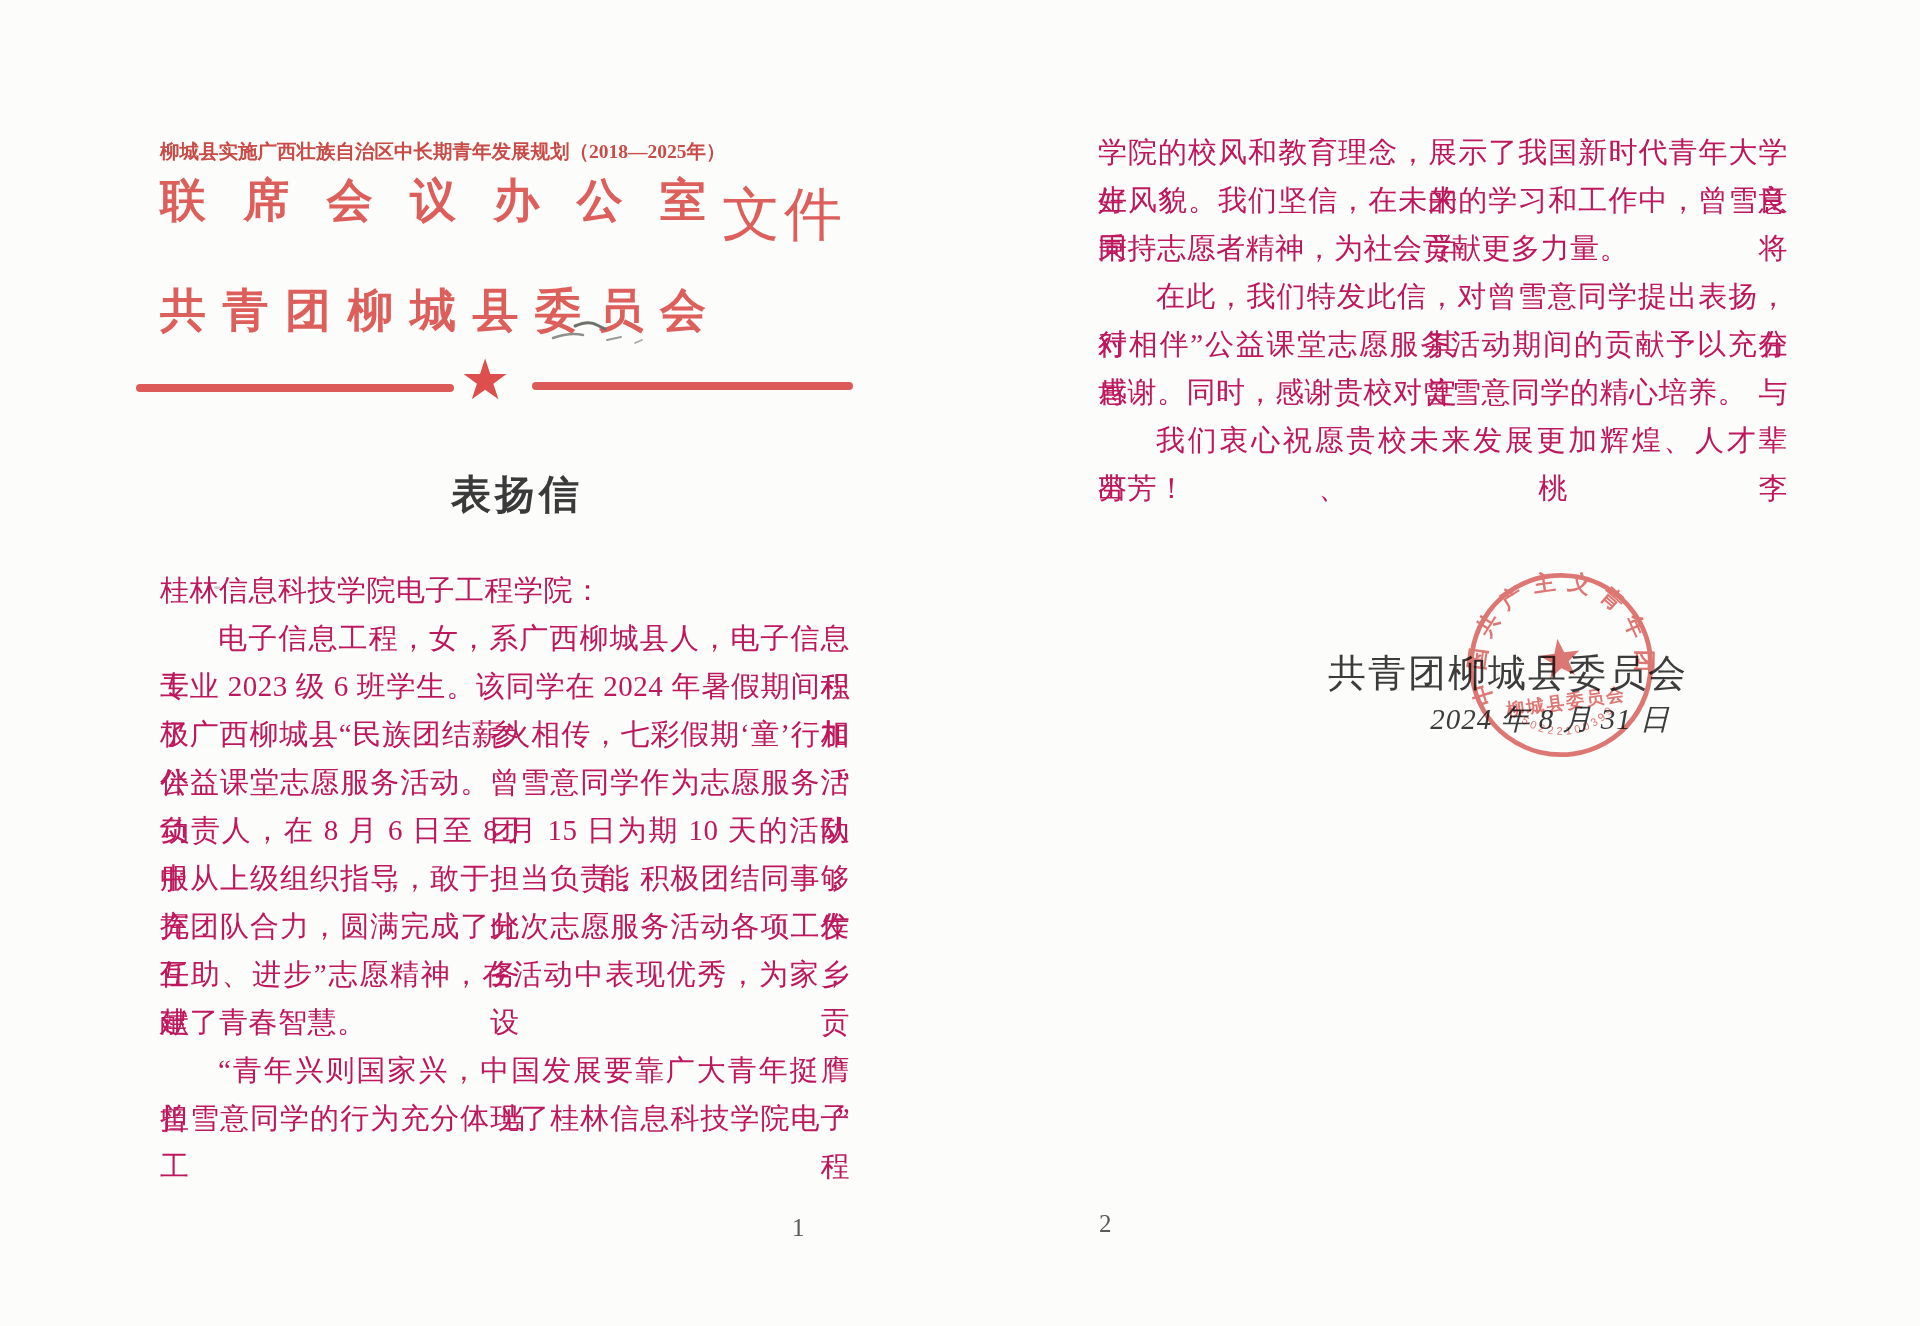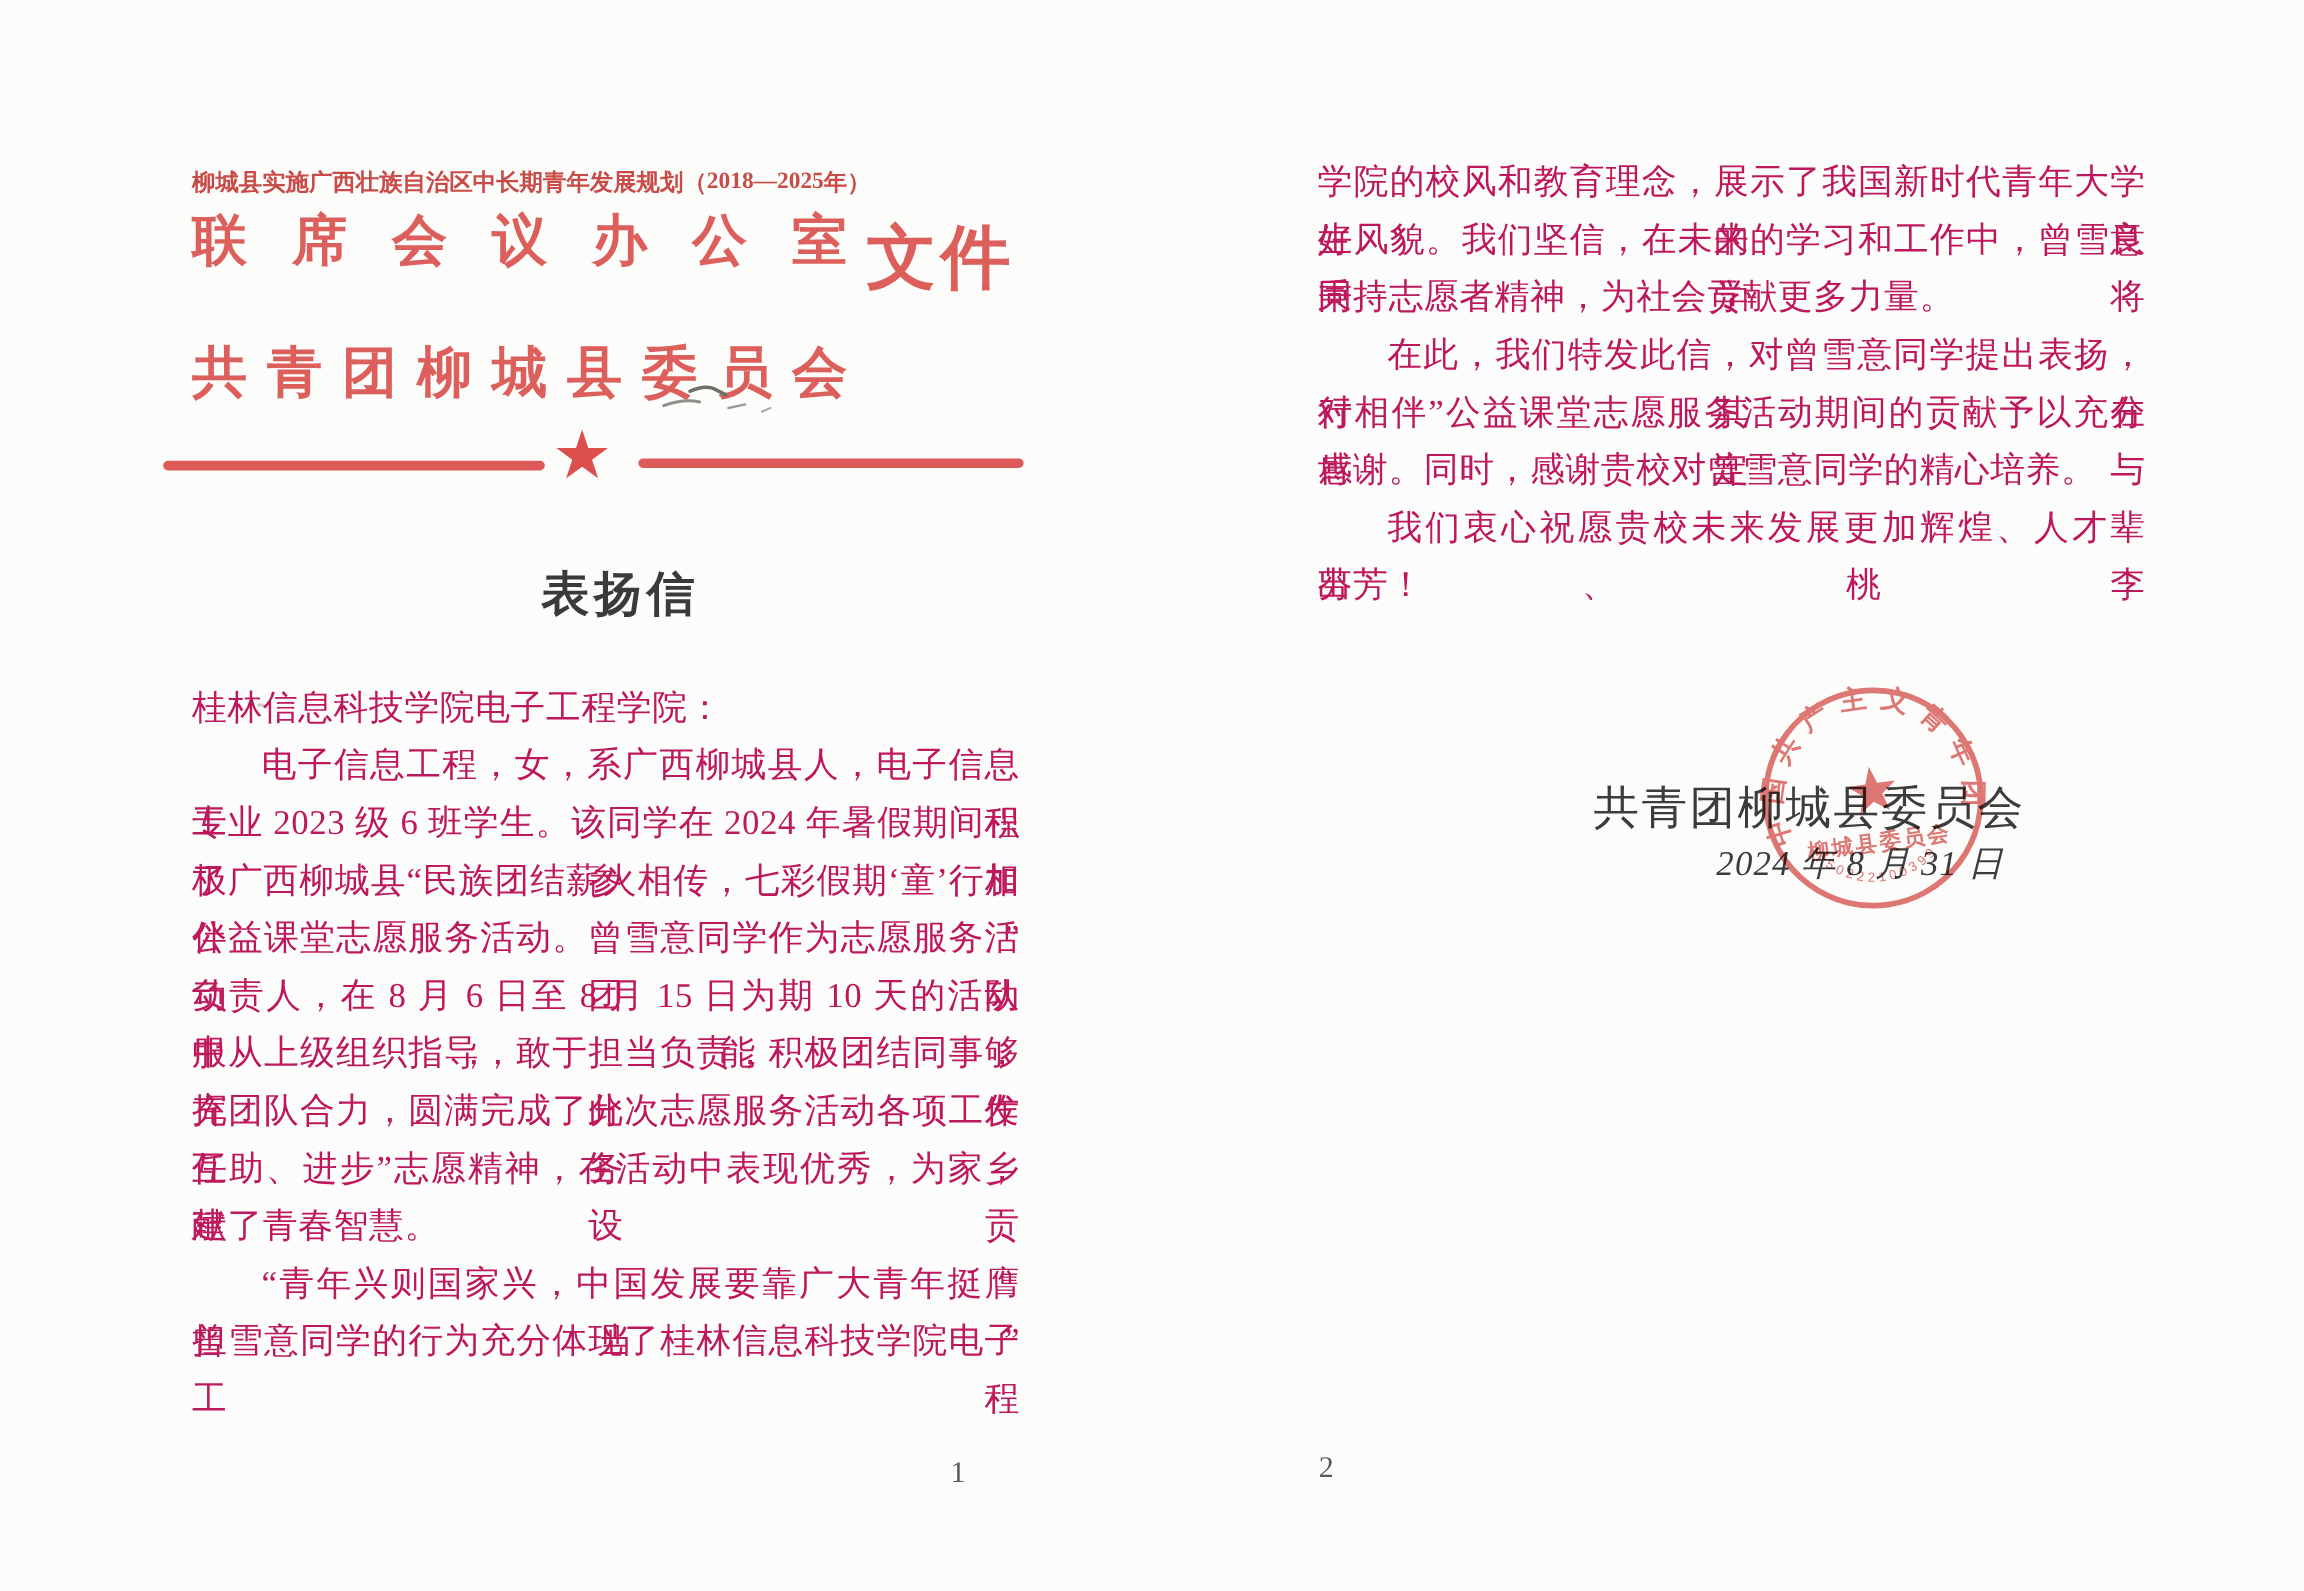--- a/index.html
+++ b/index.html
@@ -22,21 +22,21 @@
     font-size:46px;font-weight:700;color:#dd5f5c;
     display:flex;justify-content:space-between;line-height:54px;
   }
   .lh-org2{
     position:absolute;left:160px;top:284px;width:546px;
     font-size:46px;font-weight:700;color:#dd5f5c;
     display:flex;justify-content:space-between;line-height:54px;
   }
   .lh-doc{
     position:absolute;left:722px;top:184px;
-    font-size:58px;font-weight:700;color:#dd5f5c;letter-spacing:4px;
+    font-size:58px;font-weight:400;color:#dd5f5c;letter-spacing:4px;
     line-height:62px;
   }
   
   .rule-seg{position:absolute;height:8px;background:#dc5a57;border-radius:4px;}
   .rule-left{left:136px;top:384px;width:318px;}
   .rule-right{left:532px;top:382px;width:321px;}
   .rule-star{
     position:absolute;left:460px;top:352px;
     font-size:56px;color:#dc4f4c;line-height:56px;
     font-family:"DejaVu Sans",sans-serif;

